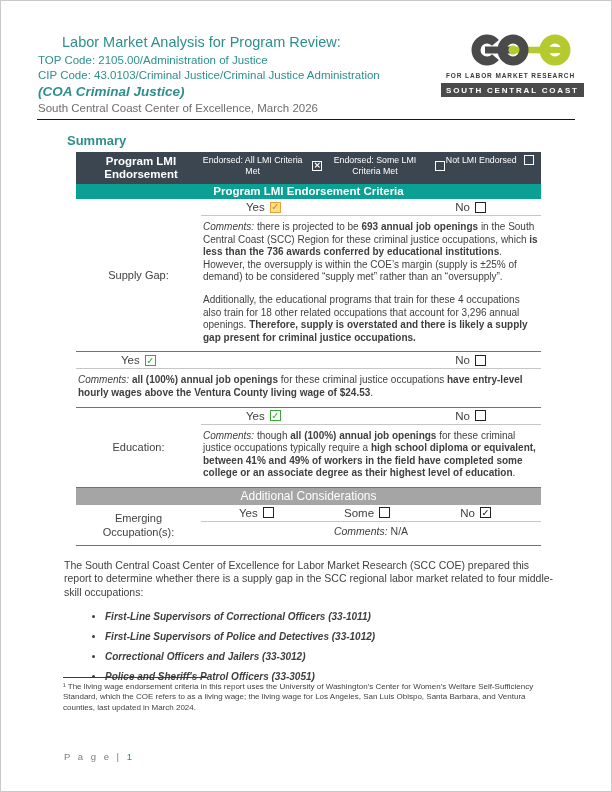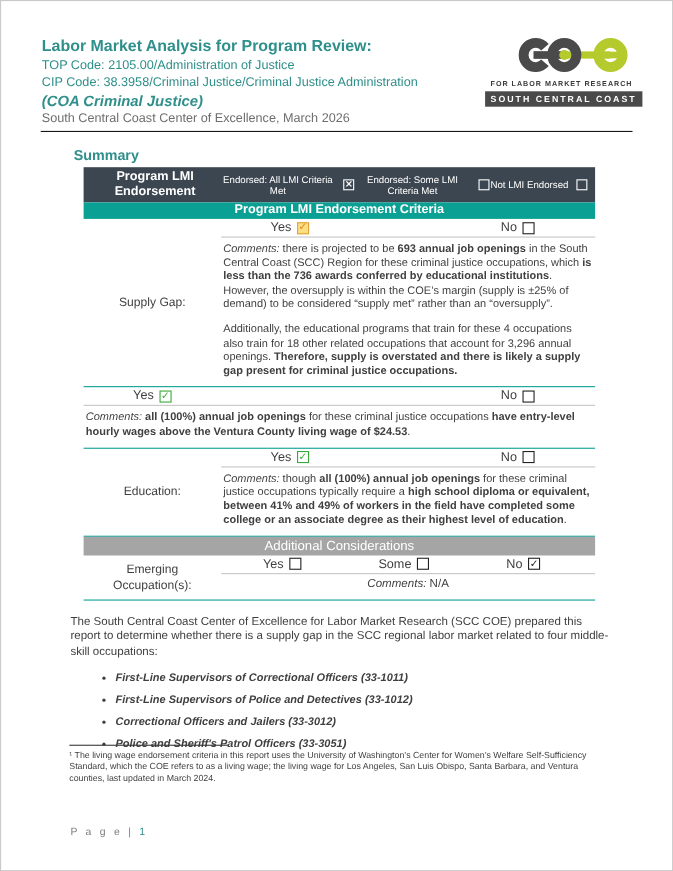--- a/index.html
+++ b/index.html
@@ -8,34 +8,34 @@
   }
   *{margin:0;padding:0;box-sizing:border-box;}
   html,body{background:#e9e9e9;}
   .page{
     width:612px;height:792px;margin:0 auto;background:#fff;position:relative;
     font-family:"Liberation Sans",sans-serif;color:var(--text);
     border:1px solid #c9c9c9;overflow:hidden;
   }
   
   .doc-header{display:flex;justify-content:space-between;padding:33px 36px 0 37px;}
-  .title{color:var(--teal);font-size:14.5px;font-weight:700;margin-bottom:3px;}
+  .title{color:var(--teal);font-size:14.5px;font-weight:400;margin-bottom:3px;margin-left:24px;}
   .code-line{color:var(--teal);font-size:11.5px;line-height:14.5px;}
   .program{color:var(--teal);font-size:13.5px;font-style:italic;font-weight:600;margin-top:2px;}
   .org-date{color:#6e6e6e;font-size:11.5px;margin-top:3px;}
   .logo{width:134px;text-align:right;margin-top:0;}
   .logo-tagline{font-size:6.5px;font-weight:700;color:#3a3a3a;letter-spacing:.9px;margin-top:2px;white-space:nowrap;}
   .logo-region{display:inline-block;background:var(--dark);color:#fff;font-size:8px;font-weight:700;
     letter-spacing:1.8px;padding:3px 5px 2px;margin-top:3px;white-space:nowrap;}
   .header-rule{border-top:1.5px solid #161616;margin:5px 36px 0;}
   
   .content{padding:7px 62px 0;}
   .summary-heading{color:var(--teal);font-size:13px;font-weight:700;margin:6px 0 4px 4px;}
   .lmi-table{margin-left:13px;width:465px;}
-  .t-header{background:var(--slate);color:#fff;display:flex;align-items:center;padding:3px 6px;min-height:32px;}
+  .t-header{background:var(--slate);color:#fff;display:flex;align-items:flex-start;padding:3px 6px;min-height:32px;}
   .t-h-label{width:118px;font-weight:700;font-size:11.5px;text-align:center;line-height:13px;}
   .t-h-opt{flex:1.15;display:flex;align-items:center;justify-content:center;gap:7px;}
   .t-h-opt.narrow{flex:.85;}
   .t-h-opt-label{font-size:8.8px;line-height:10.5px;text-align:center;}
   .hcb{width:10px;height:10px;border:1.2px solid #fff;display:inline-flex;align-items:center;justify-content:center;
     color:#fff;font-size:9px;flex:none;font-family:"DejaVu Sans",sans-serif;cursor:pointer;}
   .hcb[data-checked="true"]::after{content:"\00d7";line-height:1;font-weight:700;}
   .t-banner{background:var(--tealBright);color:#fff;text-align:center;font-weight:700;font-size:11.5px;padding:1px 0 2px;}
   .t-banner.gray{background:var(--grayband);font-weight:400;font-size:12px;}
   .c-row{display:flex;border-bottom:1.6px solid var(--tealBright);}
@@ -70,21 +70,21 @@
 </style>
 </head>
 <body>
 
 <div class="page">
 
   <header class="doc-header">
     <div class="header-text">
       <div class="title">Labor Market Analysis for Program Review:</div>
       <div class="code-line">TOP Code: 2105.00/Administration of Justice</div>
-      <div class="code-line">CIP Code: 38.3958/Criminal Justice/Criminal Justice Administration</div>
+      <div class="code-line">CIP Code: 43.0103/Criminal Justice/Criminal Justice Administration</div>
       <div class="program">(COA Criminal Justice)</div>
       <div class="org-date">South Central Coast Center of Excellence, March 2026</div>
     </div>
     <div class="logo">
       <svg width="104" height="32" viewBox="0 0 104 32" aria-hidden="true">
         <rect x="14" y="12.5" width="28" height="7" fill="#4a4a4a"></rect>
         <path d="M 24.4 23.1 A 11 11 0 1 1 24.4 8.9" stroke="#4a4a4a" stroke-width="9" fill="none"></path>
         <rect x="42" y="12.7" width="42" height="6.6" fill="#b4ca2d"></rect>
         <circle cx="42" cy="16" r="11" stroke="#4a4a4a" stroke-width="9" fill="none"></circle>
         <circle cx="42" cy="16" r="4.6" fill="#b4ca2d"></circle>

